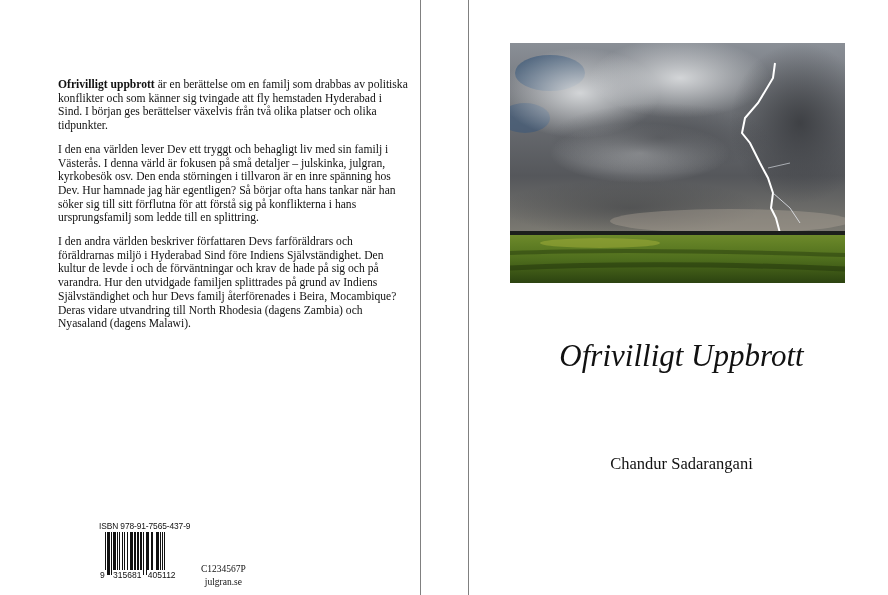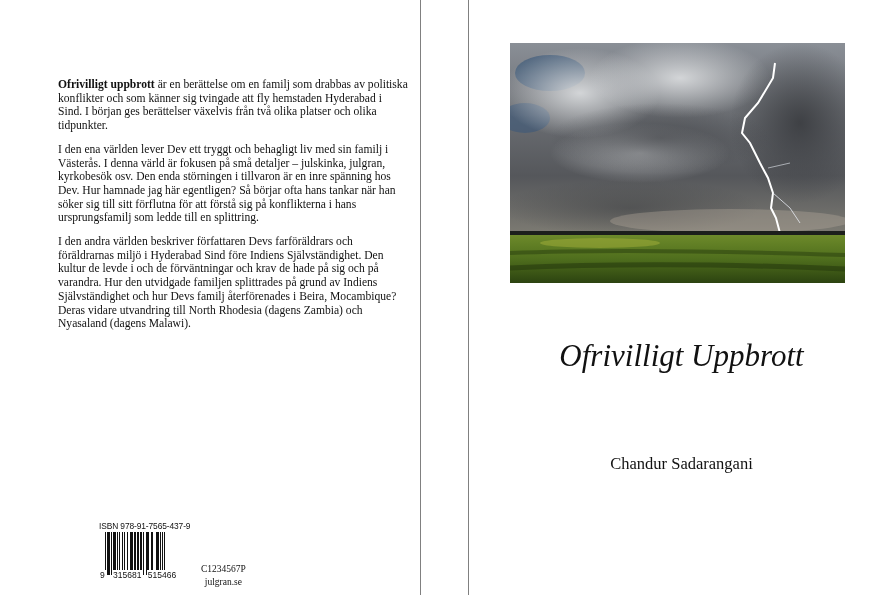--- a/index.html
+++ b/index.html
@@ -89,21 +89,21 @@
           <div class="bar" style="width: 0.85px;"></div>
           <div class="gap" style="width: 0.85px;"></div>
           <div class="bar" style="width: 0.85px;"></div>
           <div class="gap" style="width: 1.7px;"></div>
           <div class="bar" style="width: 0.85px;"></div>
           <div class="gap" style="width: 0.85px;"></div>
         </div>
       <div class="digits">
         <span>9</span>
         <span style="margin-left:4px">315681</span>
-        <span style="margin-left:2px">515466</span>
+        <span style="margin-left:2px">405112</span>
       </div>
     </div>
   </div>
 
   <div class="pubcode">
     <div>C1234567P</div>
     <div>julgran.se</div>
   </div>
 </div>
 

